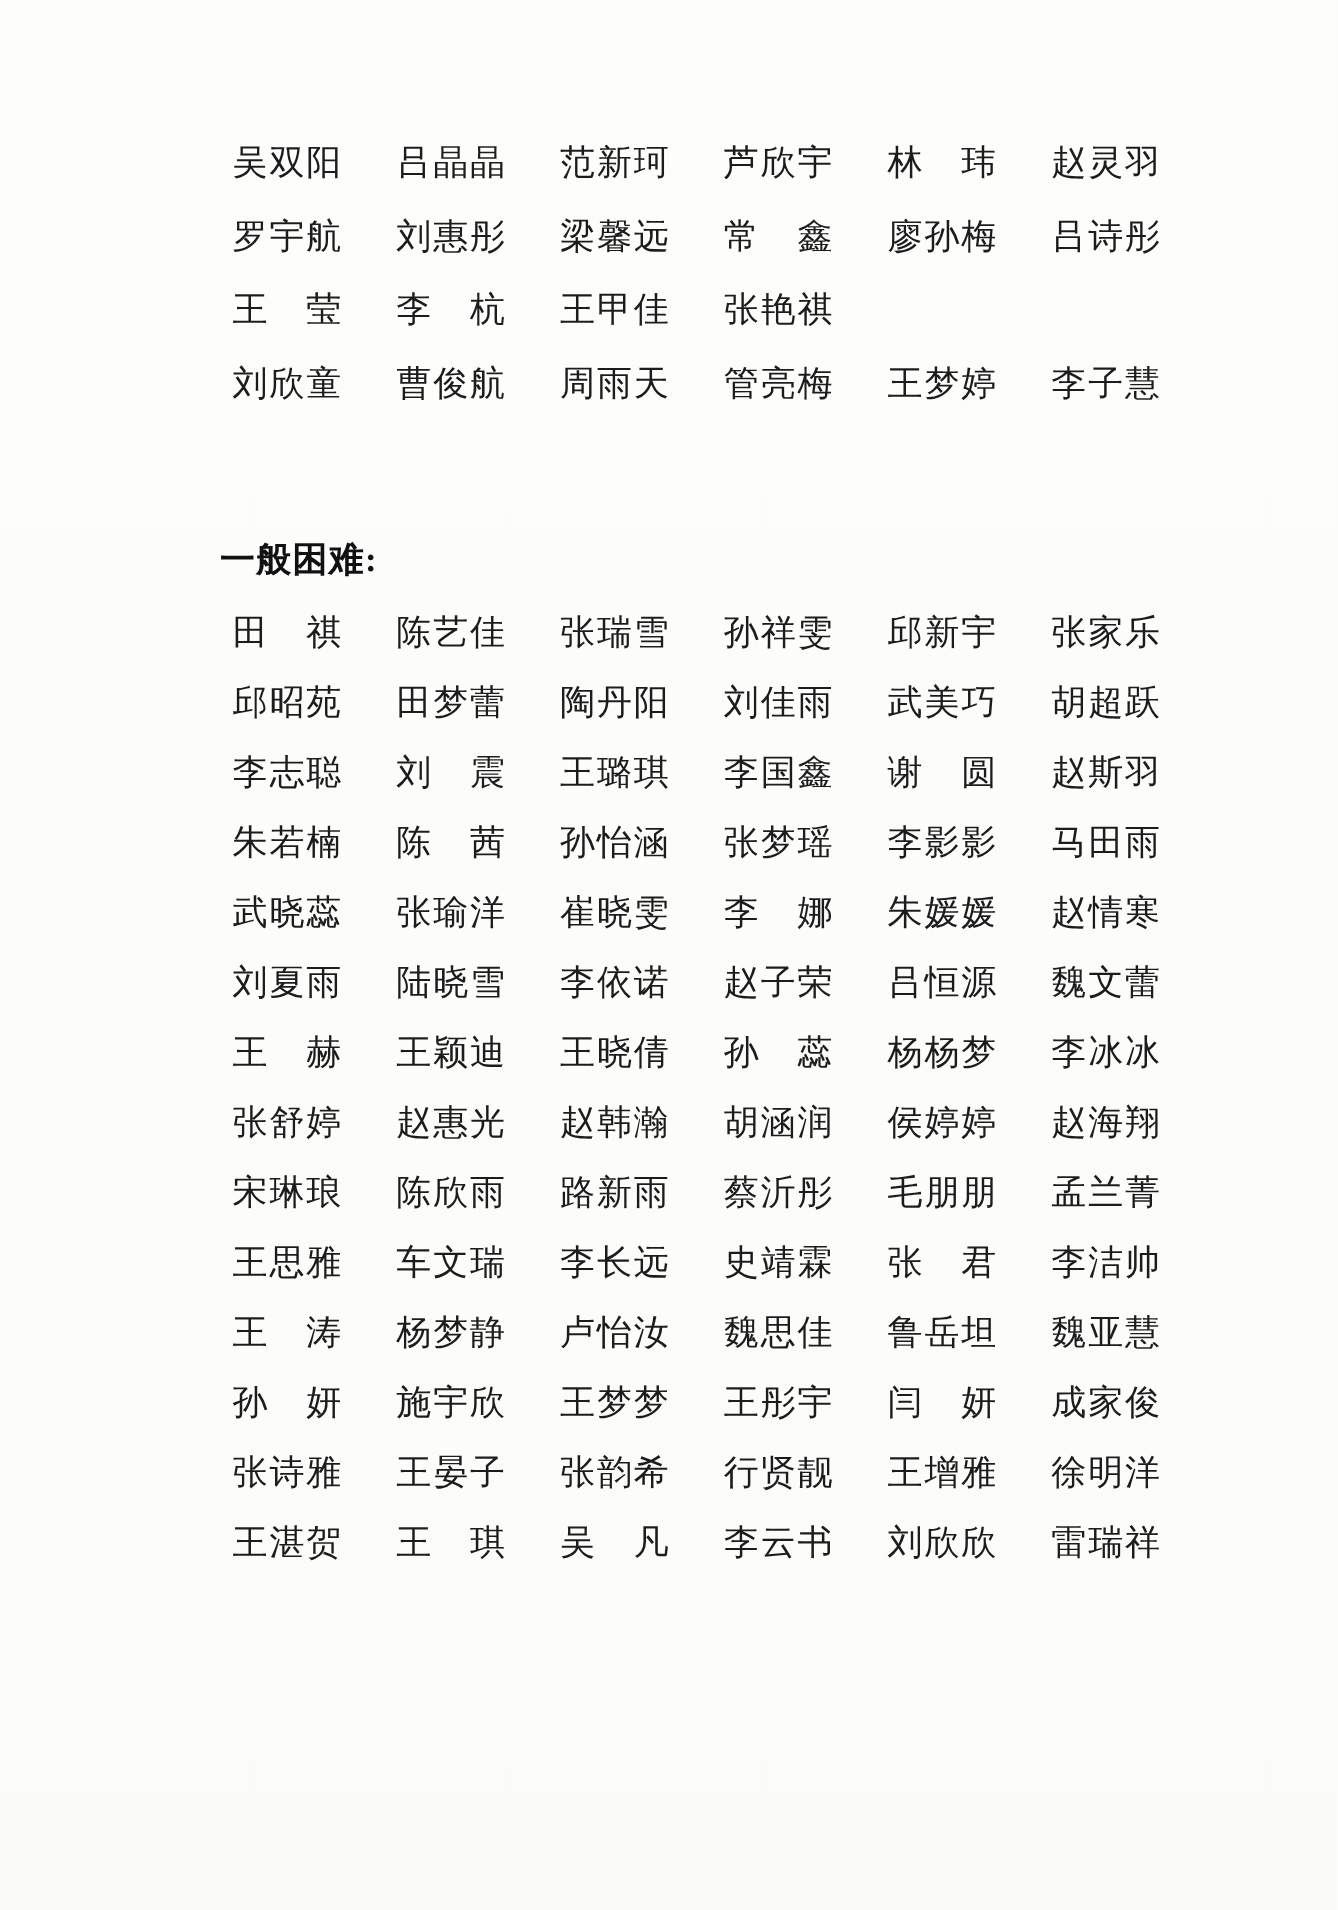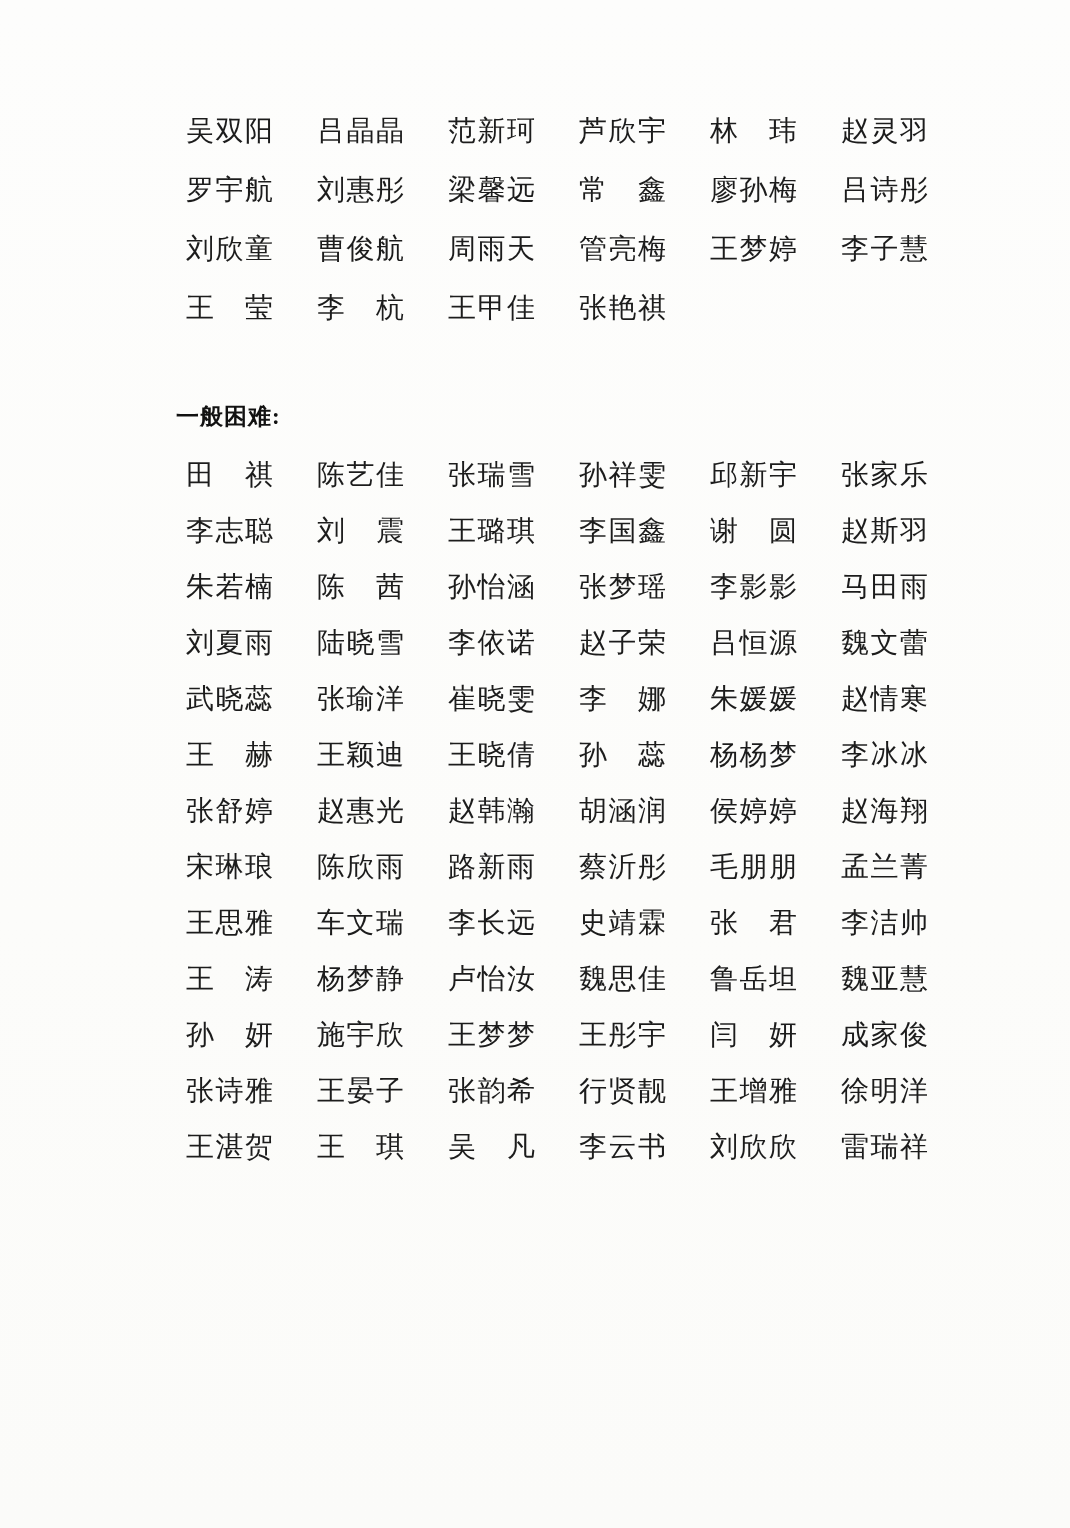--- a/index.html
+++ b/index.html
@@ -39,49 +39,50 @@
     margin-right: 44px;
     font-size: 28px;
     line-height: 30px;
     text-align: justify;
     text-align-last: justify;
     letter-spacing: 0;
     color: #1c1c1c;
     vertical-align: top;
   }
   .section-heading {
-    margin: 76px 0 25px -10px;
-    font-size: 23px;
+    margin: 108px 0 25px -10px;
+    font-size: 28px;
     line-height: 36px;
     font-weight: bold;
     color: #111111;
     letter-spacing: 1px;
     font-family: Liberation Serif, serif;
   }
 </style>
 </head>
 <body>
 
 <div class="page">
 
   <div class="name-grid top-list">
       <div class="name-row"><span class="name">吴双阳</span><span class="name">吕晶晶</span><span class="name">范新珂</span><span class="name">芦欣宇</span><span class="name">林玮</span><span class="name">赵灵羽</span></div>
       <div class="name-row"><span class="name">罗宇航</span><span class="name">刘惠彤</span><span class="name">梁馨远</span><span class="name">常鑫</span><span class="name">廖孙梅</span><span class="name">吕诗彤</span></div>
+      <div class="name-row"><span class="name">王莹</span><span class="name">李杭</span><span class="name">王甲佳</span><span class="name">张艳祺</span></div>
       <div class="name-row"><span class="name">刘欣童</span><span class="name">曹俊航</span><span class="name">周雨天</span><span class="name">管亮梅</span><span class="name">王梦婷</span><span class="name">李子慧</span></div>
-      <div class="name-row"><span class="name">王莹</span><span class="name">李杭</span><span class="name">王甲佳</span><span class="name">张艳祺</span></div>
     </div>
 
   <div class="section-heading">一般困难:</div>
 
   <div class="name-grid general">
       <div class="name-row"><span class="name">田祺</span><span class="name">陈艺佳</span><span class="name">张瑞雪</span><span class="name">孙祥雯</span><span class="name">邱新宇</span><span class="name">张家乐</span></div>
+      <div class="name-row"><span class="name">邱昭苑</span><span class="name">田梦蕾</span><span class="name">陶丹阳</span><span class="name">刘佳雨</span><span class="name">武美巧</span><span class="name">胡超跃</span></div>
       <div class="name-row"><span class="name">李志聪</span><span class="name">刘震</span><span class="name">王璐琪</span><span class="name">李国鑫</span><span class="name">谢圆</span><span class="name">赵斯羽</span></div>
       <div class="name-row"><span class="name">朱若楠</span><span class="name">陈茜</span><span class="name">孙怡涵</span><span class="name">张梦瑶</span><span class="name">李影影</span><span class="name">马田雨</span></div>
+      <div class="name-row"><span class="name">武晓蕊</span><span class="name">张瑜洋</span><span class="name">崔晓雯</span><span class="name">李娜</span><span class="name">朱媛媛</span><span class="name">赵情寒</span></div>
       <div class="name-row"><span class="name">刘夏雨</span><span class="name">陆晓雪</span><span class="name">李依诺</span><span class="name">赵子荣</span><span class="name">吕恒源</span><span class="name">魏文蕾</span></div>
-      <div class="name-row"><span class="name">武晓蕊</span><span class="name">张瑜洋</span><span class="name">崔晓雯</span><span class="name">李娜</span><span class="name">朱媛媛</span><span class="name">赵情寒</span></div>
       <div class="name-row"><span class="name">王赫</span><span class="name">王颖迪</span><span class="name">王晓倩</span><span class="name">孙蕊</span><span class="name">杨杨梦</span><span class="name">李冰冰</span></div>
       <div class="name-row"><span class="name">张舒婷</span><span class="name">赵惠光</span><span class="name">赵韩瀚</span><span class="name">胡涵润</span><span class="name">侯婷婷</span><span class="name">赵海翔</span></div>
       <div class="name-row"><span class="name">宋琳琅</span><span class="name">陈欣雨</span><span class="name">路新雨</span><span class="name">蔡沂彤</span><span class="name">毛朋朋</span><span class="name">孟兰菁</span></div>
       <div class="name-row"><span class="name">王思雅</span><span class="name">车文瑞</span><span class="name">李长远</span><span class="name">史靖霖</span><span class="name">张君</span><span class="name">李洁帅</span></div>
       <div class="name-row"><span class="name">王涛</span><span class="name">杨梦静</span><span class="name">卢怡汝</span><span class="name">魏思佳</span><span class="name">鲁岳坦</span><span class="name">魏亚慧</span></div>
       <div class="name-row"><span class="name">孙妍</span><span class="name">施宇欣</span><span class="name">王梦梦</span><span class="name">王彤宇</span><span class="name">闫妍</span><span class="name">成家俊</span></div>
       <div class="name-row"><span class="name">张诗雅</span><span class="name">王晏子</span><span class="name">张韵希</span><span class="name">行贤靓</span><span class="name">王增雅</span><span class="name">徐明洋</span></div>
       <div class="name-row"><span class="name">王湛贺</span><span class="name">王琪</span><span class="name">吴凡</span><span class="name">李云书</span><span class="name">刘欣欣</span><span class="name">雷瑞祥</span></div>
     </div>
 

